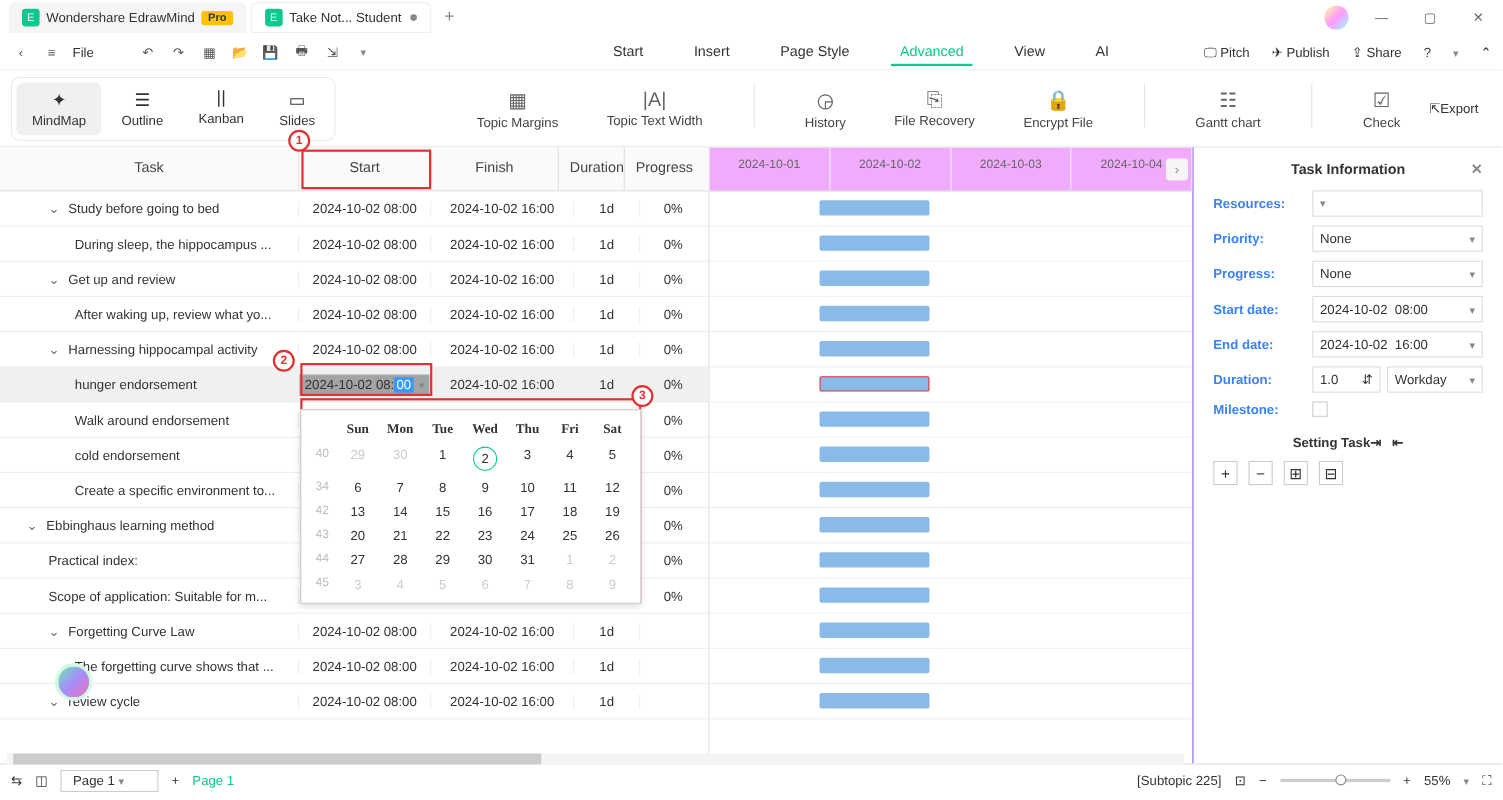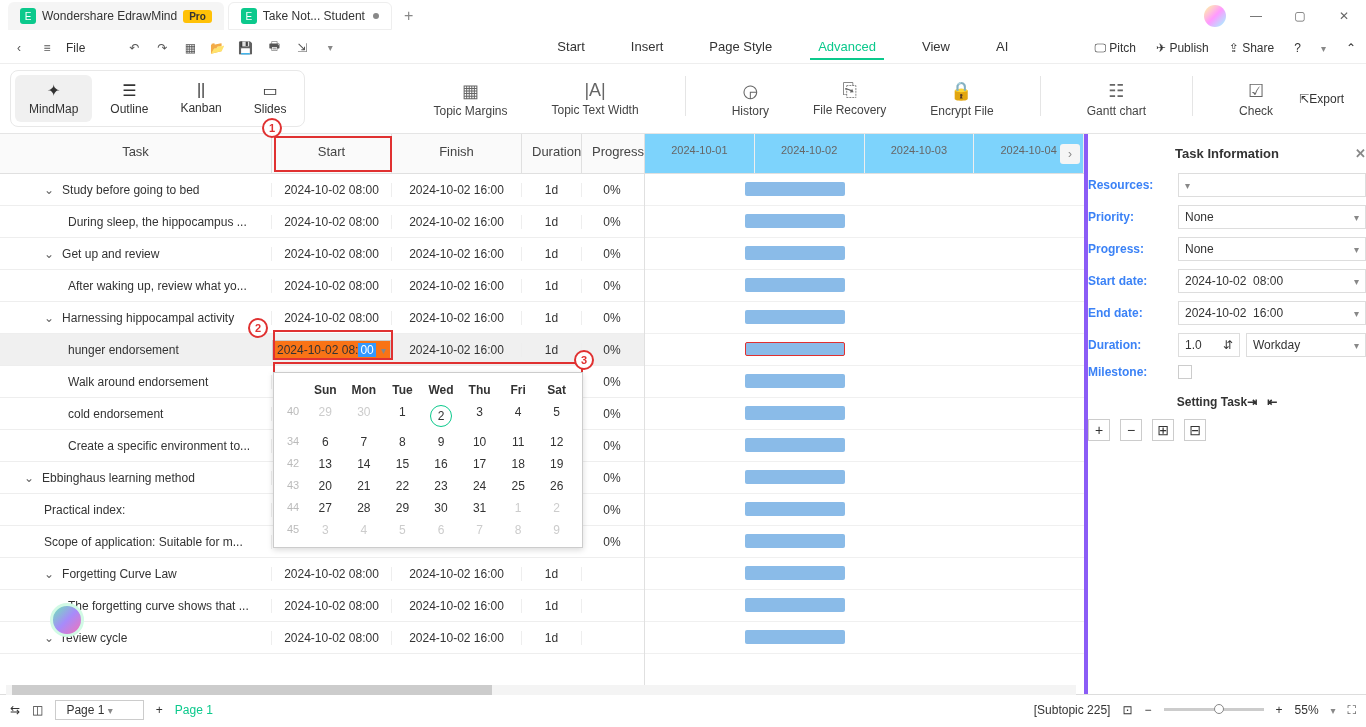--- a/index.html
+++ b/index.html
@@ -40,63 +40,63 @@
 .ribbon-export { margin-left: auto; text-align: center; font-size: 12px; padding: 4px 12px; }
 .ribbon-sep { width: 1px; height: 40px; background: #e5e5e5; margin: 0 10px; }
 
 
 .main { display: flex; height: 560px; }
 .gantt-left { width: 645px; border-right: 1px solid #e0e0e0; position: relative; }
 .gantt-header { display: flex; height: 40px; border-bottom: 1px solid #e0e0e0; background: #fafafa; }
 .gh-cell { border-right: 1px solid #e0e0e0; padding: 10px; text-align: center; font-size: 13px; color: #444; }
 .gh-task { width: 272px; }
 .gh-start { width: 120px; }
-.gh-finish { width: 130px; }
+.gh-finish { width: 116px; }
 .gh-dur { width: 60px; }
 .gh-prog { width: 60px; border-right: none; }
 .gantt-body { overflow-y: auto; height: 520px; }
 .gantt-row { display: flex; height: 32px; border-bottom: 1px solid #eee; align-items: center; font-size: 12px; }
 .gantt-row.selected { background: #f0f0f0; }
 .gr-task { width: 272px; padding: 0 8px; display: flex; align-items: center; border-right: 1px solid #eee; white-space: nowrap; overflow: hidden; text-overflow: ellipsis; }
 .gr-cell { text-align: center; border-right: 1px solid #eee; }
 .gr-start { width: 120px; }
 .gr-finish { width: 130px; }
 .gr-dur { width: 60px; }
 .gr-prog { width: 60px; border-right: none; }
 .expand-icon { margin-right: 8px; color: #666; }
 
 
-.date-input { display: flex; align-items: center; padding: 2px 4px; background: #f97316; border: 1px solid #ccc; justify-content: center; }
+.date-input { display: flex; align-items: center; padding: 2px 4px; background: #a3a3a3; border: 1px solid #ccc; justify-content: center; }
 .date-input .selected { background: #3399ff; color: #fff; padding: 0 2px; }
 
 
 .calendar-popup { position: absolute; top: 238px; left: 273px; width: 310px; background: #fff; border: 1px solid #ccc; box-shadow: 0 2px 6px rgba(0,0,0,0.15); z-index: 100; padding: 6px; font-size: 12px; }
 .cal-header { display: flex; align-items: center; justify-content: center; padding: 6px; gap: 10px; }
 .cal-header-nav { color: #999; padding: 0 6px; }
 .cal-title { font-weight: bold; }
 .cal-grid { display: grid; grid-template-columns: 26px repeat(7, 1fr); text-align: center; }
 .cal-grid > div { padding: 4px 0; }
-.cal-weekday { font-weight: bold; }
+.cal-weekday { font-weight: bold; font-family: Liberation Serif, serif; }
 .cal-weeknum { color: #bbb; font-size: 11px; }
 .cal-day { cursor: pointer; }
 .cal-day.other { color: #ccc; }
 .cal-day.today { border: 1.5px solid #0bc98c; border-radius: 50%; width: 22px; height: 22px; display: inline-flex; align-items: center; justify-content: center; margin: 0 auto; }
 
 
 .gantt-timeline { flex: 1; position: relative; overflow: hidden; }
-.timeline-header { height: 40px; display: flex; border-bottom: 1px solid #e0e0e0; background: #7dd3fc; }
+.timeline-header { height: 40px; display: flex; border-bottom: 1px solid #e0e0e0; background: #f0abfc; }
 .tl-date { flex: 1; text-align: center; padding: 10px 4px; font-size: 11px; border-right: 1px solid #eee; color: #666; }
 .timeline-body { }
 .tl-row { height: 32px; border-bottom: 1px solid #f0f0f0; position: relative; }
 .tl-bar { position: absolute; top: 8px; height: 14px; background: #8abbe8; border-radius: 2px; left: 100px; width: 100px; }
 .tl-bar.selected { border: 1.5px solid #e03131; }
 .timeline-nav { position: absolute; top: 10px; right: 4px; width: 20px; height: 20px; background: #f5f5f5; border-radius: 3px; display: flex; align-items: center; justify-content: center; }
 
 
-.side-panel { width: 282px; border-left: 4px solid #8b5cf6; padding: 12px 0; font-size: 12px; }
+.side-panel { width: 282px; border-left: 1px solid #8b5cf6; padding: 12px 18px; font-size: 12px; }
 .sp-title { font-size: 13px; font-weight: bold; text-align: center; padding-bottom: 12px; position: relative; }
 .sp-close { position: absolute; right: 0; top: 0; color: #888; }
 .sp-row { display: flex; align-items: center; margin-bottom: 8px; }
 .sp-label { width: 90px; font-weight: bold; color: #3b82f6; }
 .sp-field { flex: 1; border: 1px solid #ddd; padding: 4px 6px; background: #fff; height: 24px; display: flex; align-items: center; justify-content: space-between; }
 .sp-field.small { width: 62px; flex: none; margin-right: 6px; }
 .sp-section { font-weight: bold; margin-top: 16px; margin-bottom: 10px; display: flex; justify-content: center; align-items: center; }
 .sp-icons { display: flex; gap: 10px; }
 .sp-icon-btn { width: 22px; height: 22px; border: 1px solid #ccc; display: flex; align-items: center; justify-content: center; font-size: 14px; }
 

